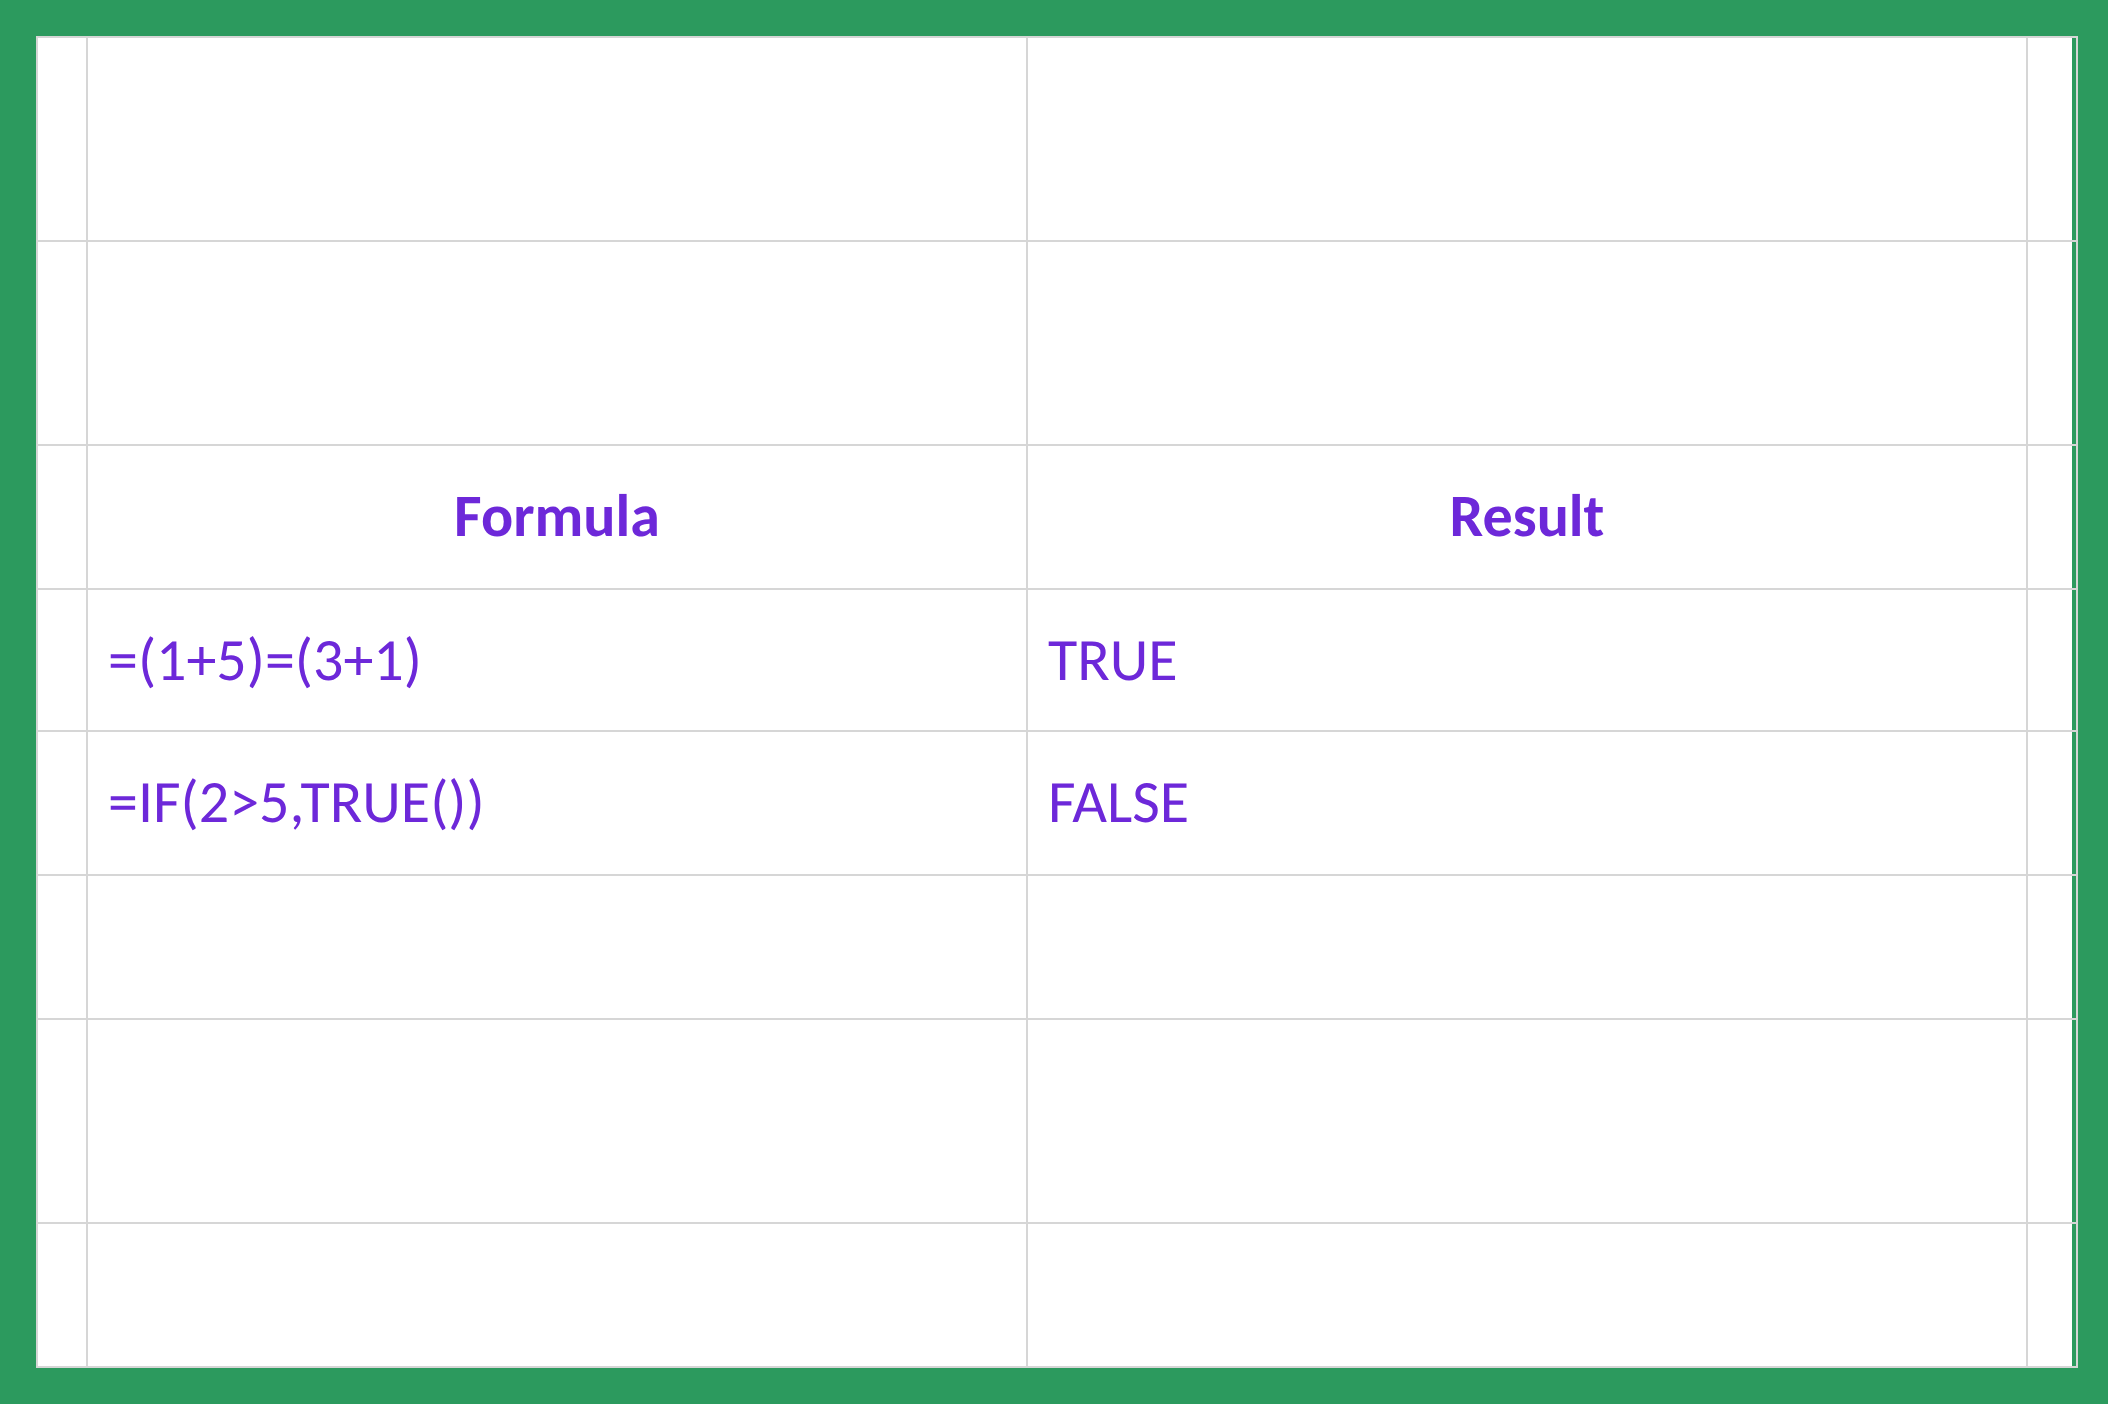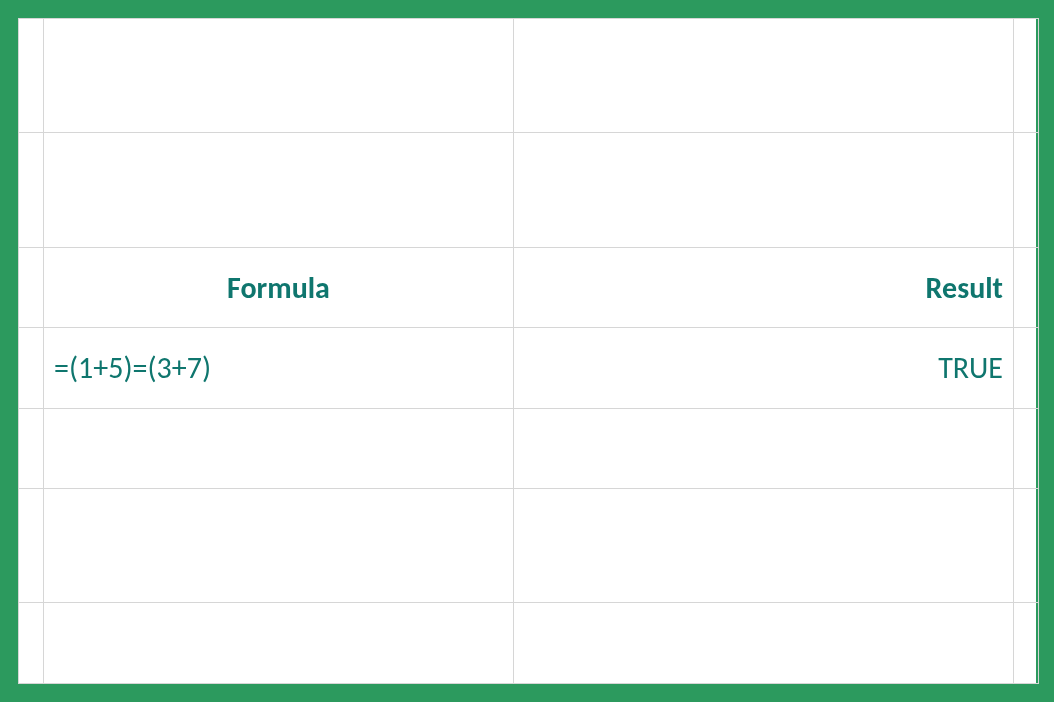--- a/index.html
+++ b/index.html
@@ -25,35 +25,34 @@
       width: 100%;
       height: 100%;
       border-collapse: collapse;
       table-layout: fixed;
     }
     .grid td {
       border: 1px solid #d6d6d6;
       height: 55px;
       padding: 0 10px;
       font-size: 30px;
-      color: #0f766e;
+      color: #6d28d9;
       vertical-align: middle;
       overflow: hidden;
       white-space: nowrap;
     }
     .grid .col-left {
       width: 25px;
       padding: 0;
     }
     .grid .col-a {
       width: 470px;
     }
     .grid .col-b {
       width: 500px;
-      text-align: right;
     }
     .grid .col-right {
       width: 25px;
       padding: 0;
     }
     .header-cell {
       font-weight: bold;
       text-align: center;
       font-size: 32px;
     }
@@ -92,26 +91,32 @@
         <td class="col-left"></td>
         <td class="col-a header-cell">Formula</td>
         <td class="col-b header-cell">Result</td>
         <td class="col-right"></td>
       </tr>
 
 
 
       <tr>
         <td class="col-left"></td>
-        <td class="col-a">=(1+5)=(3+7)</td>
+        <td class="col-a">=(1+5)=(3+1)</td>
         <td class="col-b">TRUE</td>
         <td class="col-right"></td>
       </tr>
 
 
+      <tr>
+        <td class="col-left"></td>
+        <td class="col-a">=IF(2&gt;5,TRUE())</td>
+        <td class="col-b">FALSE</td>
+        <td class="col-right"></td>
+      </tr>
 
       <tr>
         <td class="col-left"></td>
         <td class="col-a"></td>
         <td class="col-b"></td>
         <td class="col-right"></td>
       </tr>
 
       <tr class="tall-row">
         <td class="col-left"></td>

